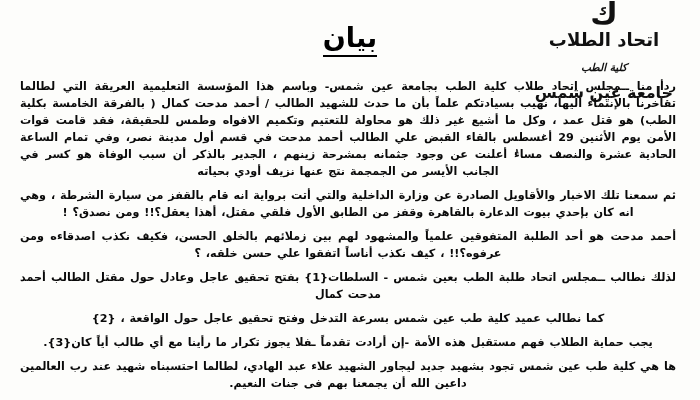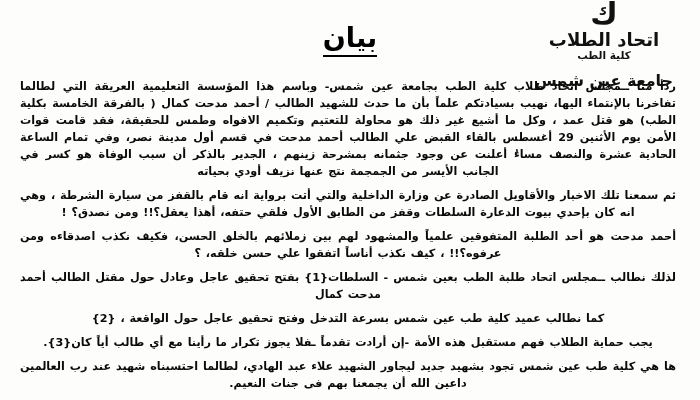--- a/index.html
+++ b/index.html
@@ -52,21 +52,22 @@
     font-size: 18px;
     font-weight: bold;
     letter-spacing: 1px;
     color: #111;
     margin-top: 1px;
   }
   .logo-line2 {
     font-size: 10.5px;
     font-weight: bold;
     color: #111;
-    margin-top: 1px;
+    margin-top: 13px;
+    font-style: italic;
   }
   .logo-line3 {
     font-size: 16px;
     font-weight: bold;
     color: #111;
     margin-top: 12px;
   }
 
   .doc-title {
     position: absolute;
@@ -127,21 +128,21 @@
     <div class="doc-title">
       <u>بيان</u>
     </div>
 
   </div>
 
   <div class="body-text">
 
     <p class="para">ردأ منا ــمجلس اتحاد طلاب كلية الطب بجامعة عين شمس- وباسم هذا المؤسسة التعليمية العريقة التي لطالما تفاخرنا بالإنتماء اليها، نهيب بسيادتكم علماً بأن ما حدث للشهيد الطالب / أحمد مدحت كمال ( بالفرقة الخامسة بكلية الطب) هو قتل عمد ، وكل ما أشيع غير ذلك هو محاولة للتعتيم وتكميم الافواه وطمس للحقيقة، فقد قامت قوات الأمن يوم الأثنين 29 أغسطس بالقاء القبض علي الطالب أحمد مدحت في قسم أول مدينة نصر، وفي تمام الساعة الحادية عشرة والنصف مساءُ أعلنت عن وجود جثمانه بمشرحة زينهم ، الجدير بالذكر أن سبب الوفاة هو كسر في الجانب الأيسر من الجمجمة نتج عنها نزيف أودي بحياته</p>
 
-    <p class="para">ثم سمعنا تلك الاخبار والأقاويل الصادرة عن وزارة الداخلية والتي أتت برواية انه قام بالقفز من سيارة الشرطة ، وهي انه كان بإحدي بيوت الدعارة السلطات وقفز من الطابق الأول فلقي حتفه، أهذا يعقل؟!! ومن نصدق؟ !</p>
+    <p class="para">ثم سمعنا تلك الاخبار والأقاويل الصادرة عن وزارة الداخلية والتي أتت برواية انه قام بالقفز من سيارة الشرطة ، وهي انه كان بإحدي بيوت الدعارة بالقاهرة وقفز من الطابق الأول فلقي مقتل، أهذا يعقل؟!! ومن نصدق؟ !</p>
 
     <p class="para">أحمد مدحت هو أحد الطلبة المتفوقين علمياً والمشهود لهم بين زملائهم بالخلق الحسن، فكيف نكذب اصدقاءه ومن عرفوه؟!! ، كيف نكذب أناساً اتفقوا علي حسن خلقه، ؟</p>
 
     <p class="para"><span class="lead">لذلك</span> نطالب ــمجلس اتحاد طلبة الطب بعين شمس - السلطات{1} بفتح تحقيق عاجل وعادل حول مقتل الطالب أحمد مدحت كمال</p>
 
     <p class="para"><span class="lead">كما</span> نطالب عميد كلية طب عين شمس بسرعة التدخل وفتح تحقيق عاجل حول الواقعة ، {2}</p>
 
     <p class="para"><span class="lead">يجب</span> حماية الطلاب فهم مستقبل هذه الأمة -إن أرادت تقدماً ـفلا يجوز تكرار ما رأينا مع أي طالب أياً كان{3}.</p>
 
     <p class="para tight">ها هي كلية طب عين شمس تجود بشهيد جديد ليجاور الشهيد علاء عبد الهادي، لطالما احتسبناه شهيد عند رب العالمين داعين الله أن يجمعنا بهم فى جنات النعيم.</p>

